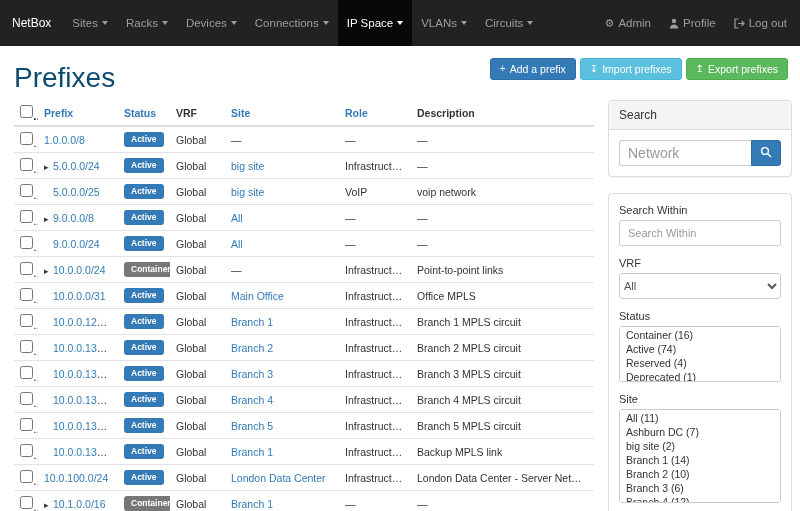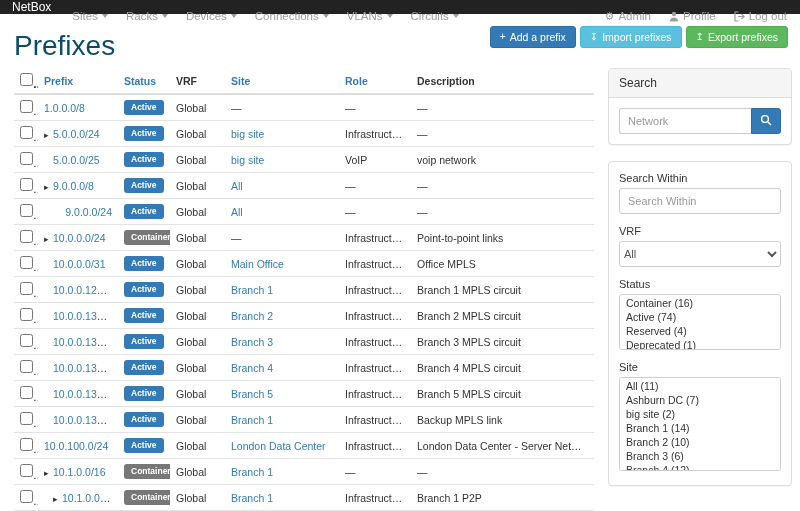--- a/index.html
+++ b/index.html
@@ -1,20 +1,20 @@
 <!DOCTYPE html>
 <html><head>
 <meta charset="utf-8">
 <style>
   *{box-sizing:border-box;margin:0;padding:0}
   html,body{width:800px;height:511px;overflow:hidden}
   body{font-family:"Liberation Sans","DejaVu Sans",sans-serif;font-size:11px;color:#333;background:#fff}
   a{color:#337ab7;text-decoration:none}
   
-  .navbar{height:14px;background:#222;display:flex;align-items:stretch;font-size:12px}
+  .navbar{height:46px;background:#222;display:flex;align-items:stretch;font-size:12px}
   .brand{color:#fff;padding:0 12px;display:flex;align-items:center;cursor:pointer}
   .nav-menu,.nav-right{display:flex;list-style:none}
   .nav-item{color:#9d9d9d;padding:16px 9px;display:flex;align-items:center;gap:4px;cursor:pointer;font-size:11.5px;white-space:nowrap}
   .nav-item.active{background:#080808;color:#fff}
   .caret-down{width:0;height:0;border-left:3.5px solid transparent;border-right:3.5px solid transparent;border-top:4px solid currentColor;display:inline-block}
   .nav-right{margin-left:auto;padding-right:4px}
   .nav-ico{display:inline-flex;align-items:center;font-size:11px;line-height:1}
   
   .page-head{display:flex;justify-content:space-between;align-items:flex-start;padding:8px 12px 0 14px}
   h1{font-size:28px;font-weight:400;color:#0c4a6e;margin-top:8px}
@@ -42,21 +42,21 @@
   .col-role{width:72px}
   .tree-caret{display:inline-block;width:9px;font-size:9px;color:#333}
   .status-label{display:inline-block;font-size:8.5px;font-weight:bold;color:#fff;padding:2px 7px;border-radius:3px;line-height:1.2}
   .status-active{background:#337ab7}
   .status-container{background:#777}
   
   .panel{border:1px solid #ddd;border-radius:4px;margin-bottom:16px;background:#fff;box-shadow:0 1px 1px rgba(0,0,0,.05)}
   .panel-heading{background:#f5f5f5;border-bottom:1px solid #ddd;padding:7px 10px;font-size:12px;color:#333;border-radius:3px 3px 0 0}
   .panel-body{padding:10px}
   .input-group{display:flex}
-  .input-group input{flex:1;min-width:0;height:26px;border:1px solid #ccc;border-right:none;border-radius:3px 0 0 3px;padding:0 8px;font-size:11px;font-family:inherit;color:#555}
+  .input-group input{flex:1;min-width:0;height:26px;border:1px solid #ccc;border-right:none;border-radius:3px 0 0 3px;padding:0 8px;font-size:14px;font-family:inherit;color:#555}
   .input-group button{width:30px;height:26px;background:#337ab7;border:1px solid #2e6da4;border-radius:0 3px 3px 0;color:#fff;cursor:pointer;display:flex;align-items:center;justify-content:center}
   .form-group{margin-bottom:11px}
   .form-group:last-child{margin-bottom:4px}
   .form-group label{display:block;margin-bottom:4px;font-size:11px;font-weight:normal;color:#333}
   .form-control{width:100%;border:1px solid #ccc;border-radius:3px;font-size:11px;font-family:inherit;color:#555;background:#fff}
   input.form-control{height:26px;padding:0 8px}
   select.form-control{height:26px}
   select[multiple].form-control{padding:1px 0;height:auto}
   select[multiple] option{padding:1px 6px;font-size:10.5px;color:#333}
   #status-select{height:56px}
@@ -76,20 +76,24 @@
       <li class="nav-item">
         <span>Racks</span>
         <span class="caret-down"></span>
       </li>
       <li class="nav-item">
         <span>Devices</span>
         <span class="caret-down"></span>
       </li>
       <li class="nav-item">
         <span>Connections</span>
+        <span class="caret-down"></span>
+      </li>
+      <li class="nav-item active">
+        <span>IP Space</span>
         <span class="caret-down"></span>
       </li>
       <li class="nav-item">
         <span>VLANs</span>
         <span class="caret-down"></span>
       </li>
       <li class="nav-item">
         <span>Circuits</span>
         <span class="caret-down"></span>
       </li>
@@ -194,21 +198,21 @@
             <td><input type="checkbox" style=""></td>
             <td style="padding-left: 6px;"><span class="tree-caret">▸</span><a href="#">9.0.0.0/8</a></td>
             <td><span class="status-label status-active">Active</span></td>
             <td>Global</td>
             <td><a href="#">All</a></td>
             <td>—</td>
             <td>—</td>
           </tr>
           <tr>
             <td><input type="checkbox" style=""></td>
-            <td style="padding-left: 15px; text-align: right;"><a href="#">9.0.0.0/24</a></td>
+            <td style="padding-left: 15px;"><a href="#">9.0.0.0/24</a></td>
             <td><span class="status-label status-active">Active</span></td>
             <td>Global</td>
             <td><a href="#">All</a></td>
             <td>—</td>
             <td>—</td>
           </tr>
           <tr>
             <td><input type="checkbox" style=""></td>
             <td style="padding-left: 6px; margin-top: 48px;"><span class="tree-caret">▸</span><a href="#">10.0.0.0/24</a></td>
             <td><span class="status-label status-container">Container</span></td>

